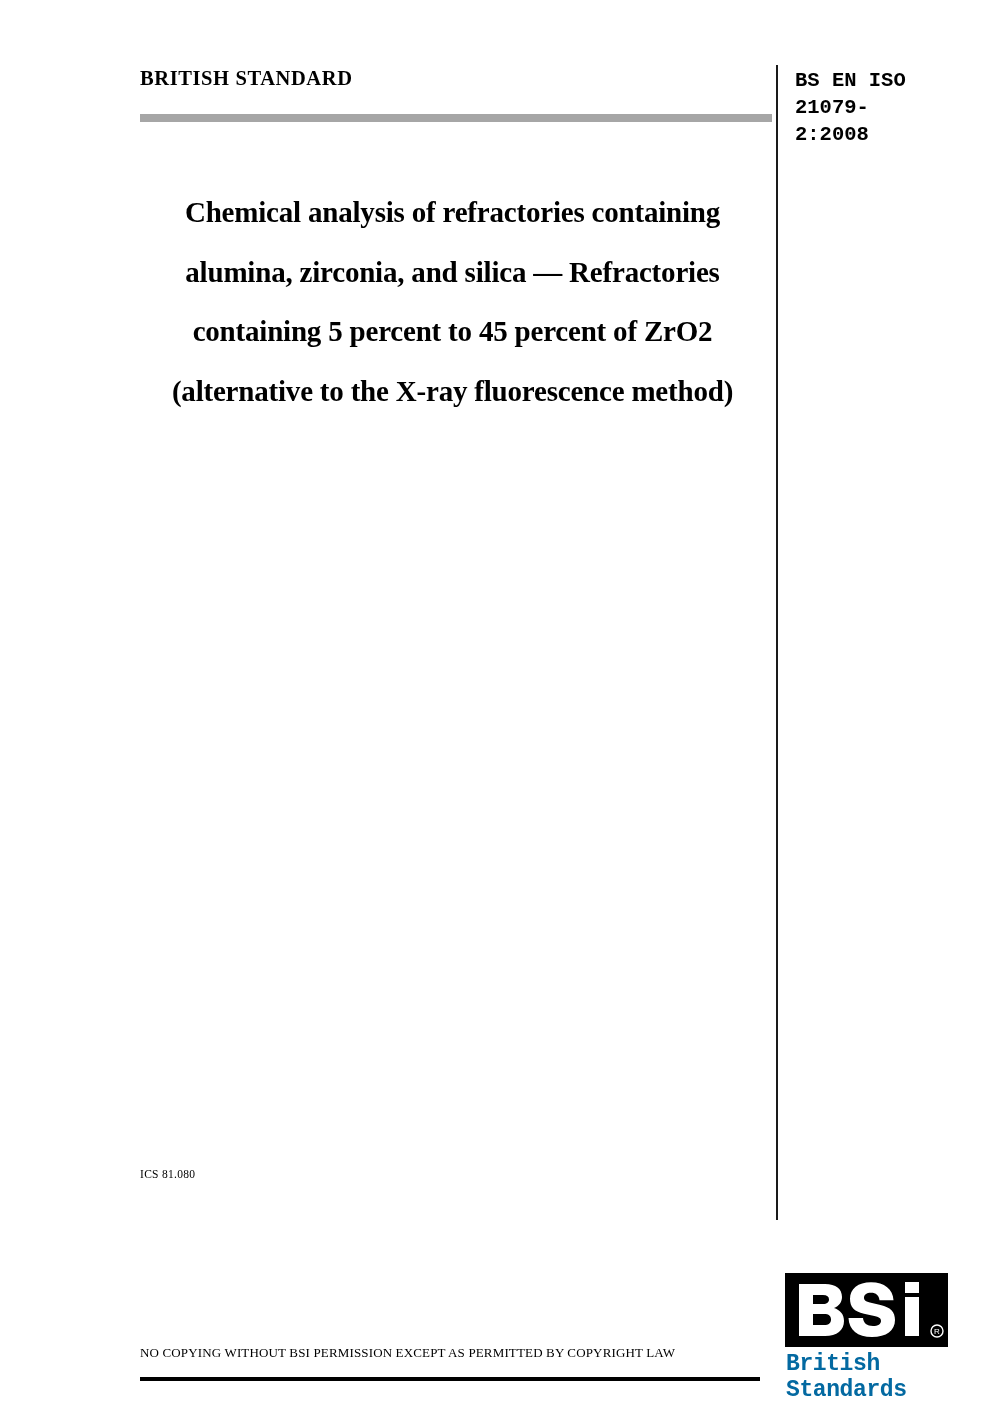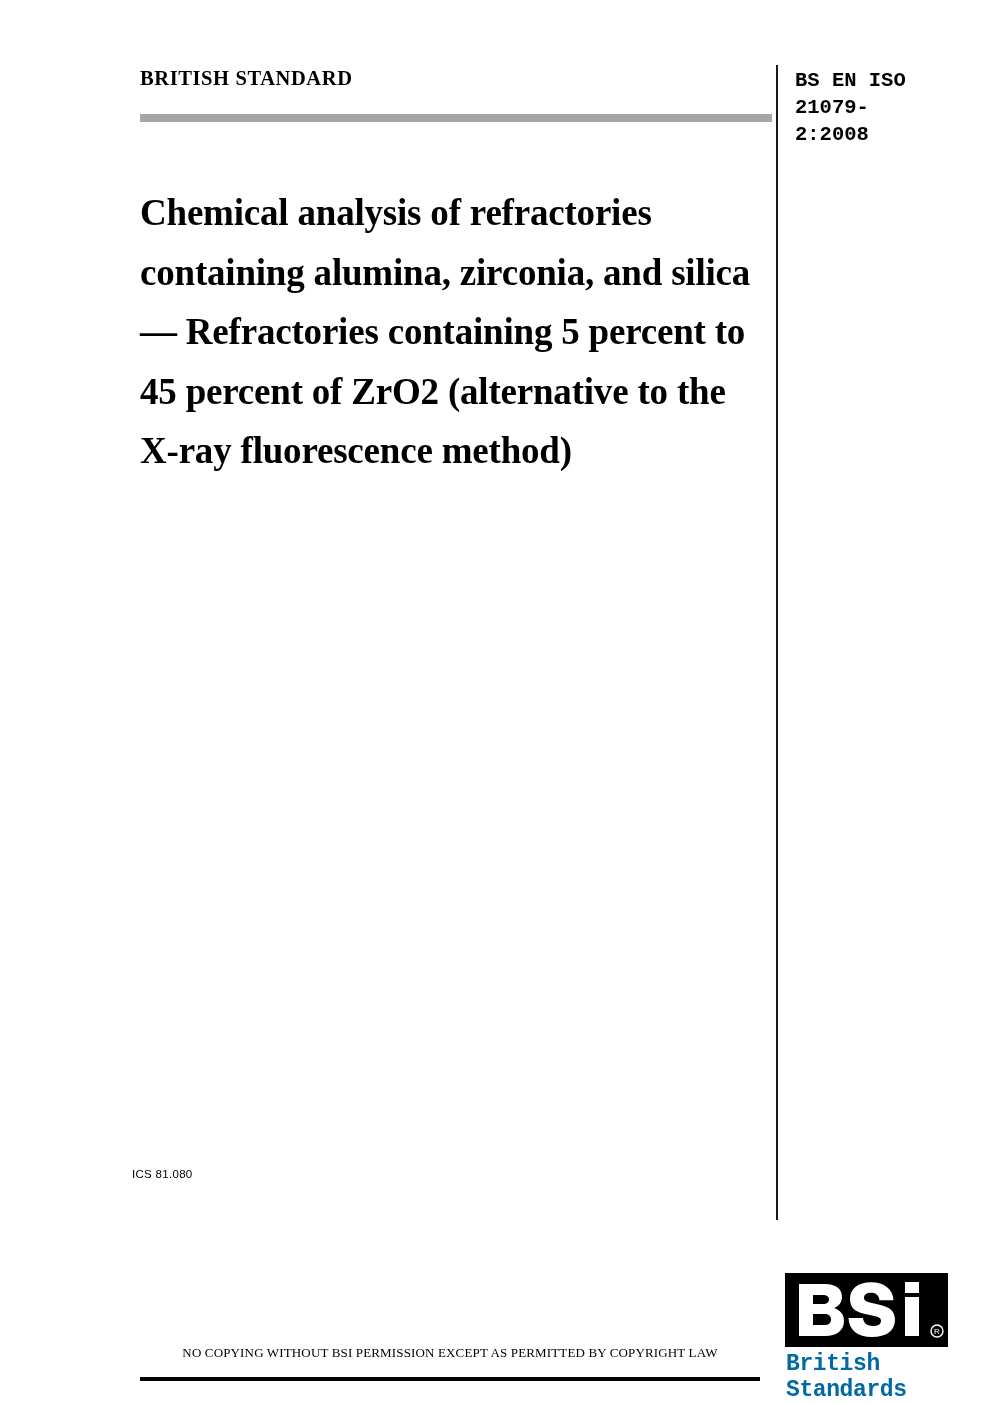--- a/index.html
+++ b/index.html
@@ -70,42 +70,43 @@
   }
 
   
   .title {
     position: absolute;
     left: 118px;
     top: 168px;
     width: 625px;
     font-family: "Liberation Serif", serif;
     font-weight: bold;
-    font-size: 37px;
+    font-size: 29px;
     line-height: 59.5px;
     letter-spacing: -0.2px;
+    text-align: center;
   }
 
   .subtitle {
     position: absolute;
     left: 118px;
     top: 762px;
     width: 600px;
     font-family: "Liberation Serif", serif;
     font-weight: bold;
     font-size: 24.5px;
     line-height: 33px;
   }
 
   
   .ics {
     position: absolute;
-    left: 110px;
+    left: 118px;
     top: 1153px;
-    font-family: Liberation Sans, sans-serif;
+    font-family: Liberation Serif, serif;
     font-size: 11.5px;
     letter-spacing: 0.3px;
   }
 
   
   .logo {
     position: absolute;
     left: 763px;
     top: 1258px;
     width: 168px;
@@ -135,21 +136,21 @@
     top: 1362px;
     width: 620px;
     height: 4px;
     background: #000000;
   }
   .footer-text {
     position: absolute;
     left: 118px;
     top: 1330px;
     width: 620px;
-    text-align: center;
+    text-align: left;
     font-family: "Liberation Serif", serif;
     font-size: 13px;
     letter-spacing: 0.15px;
   }
 </style>
 </head>
 <body>
 
 <div class="page">
 

